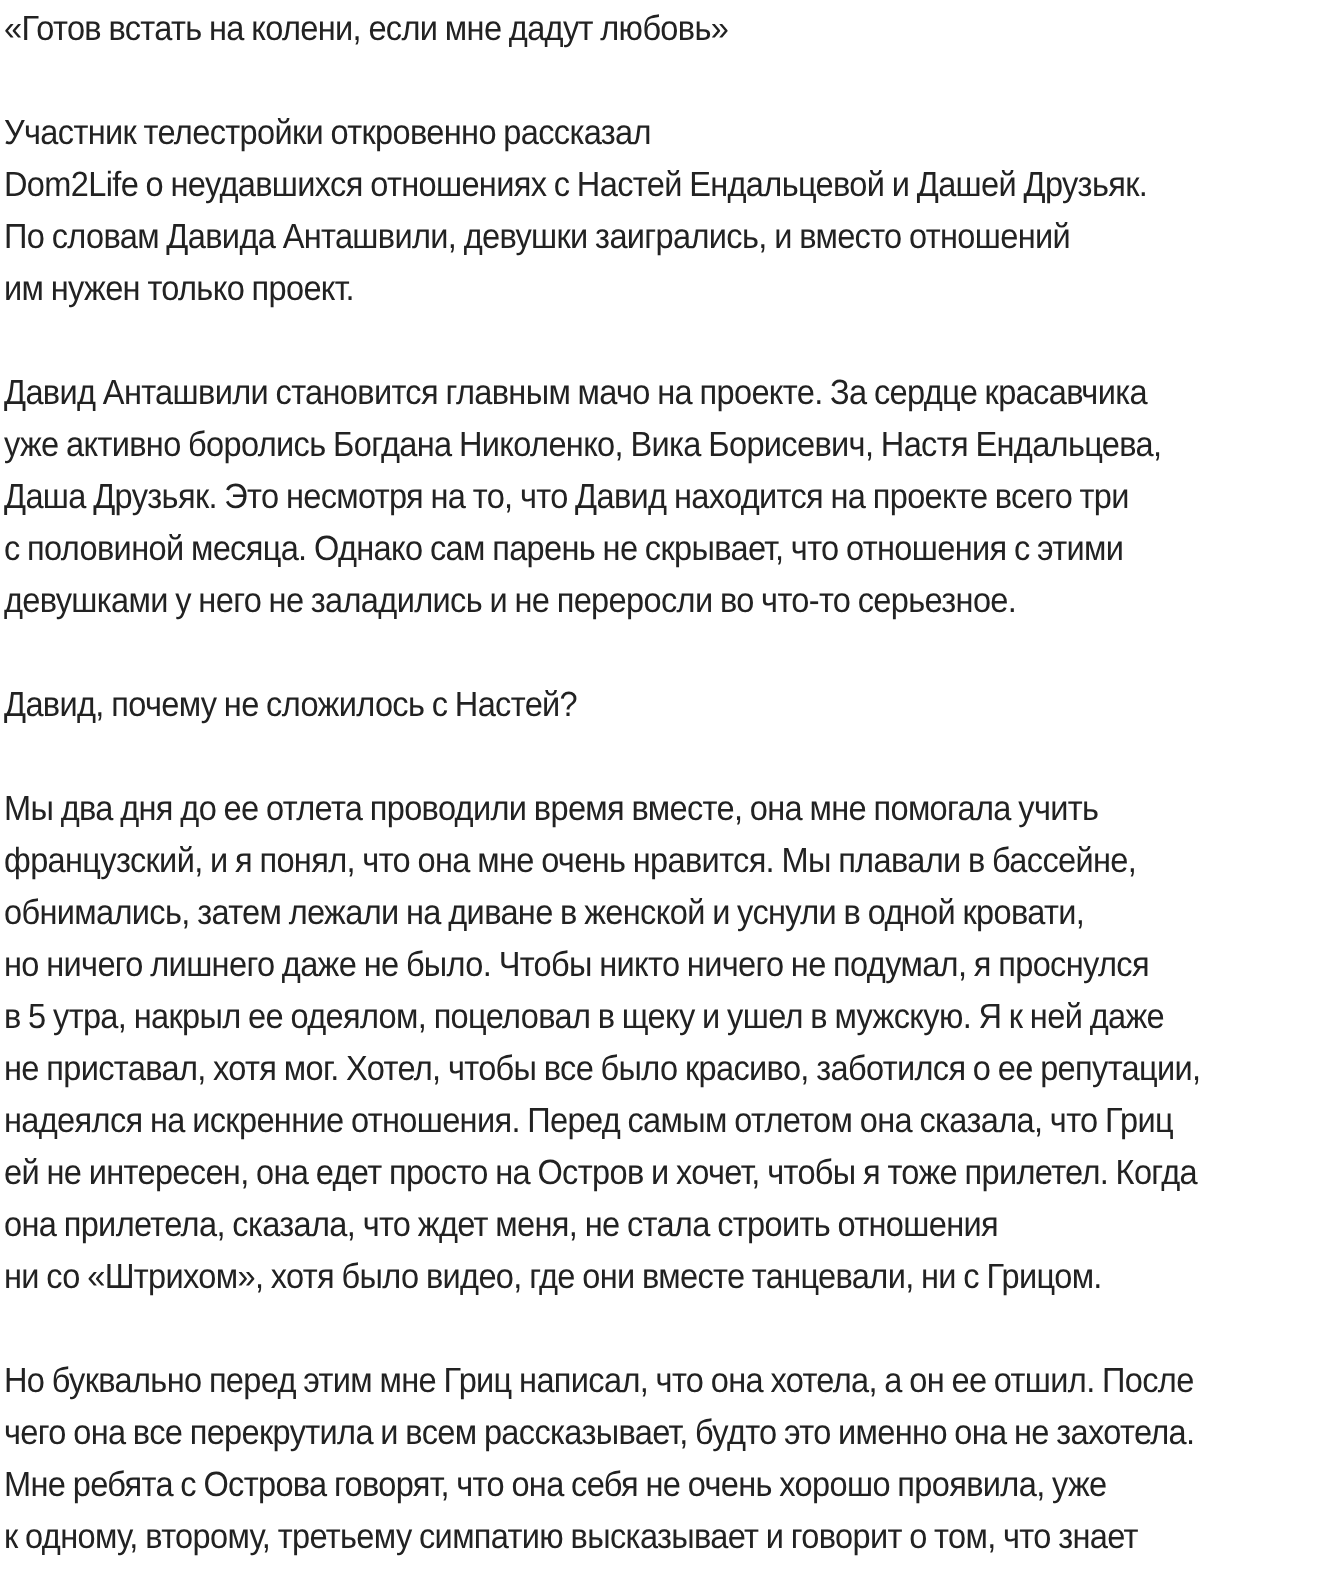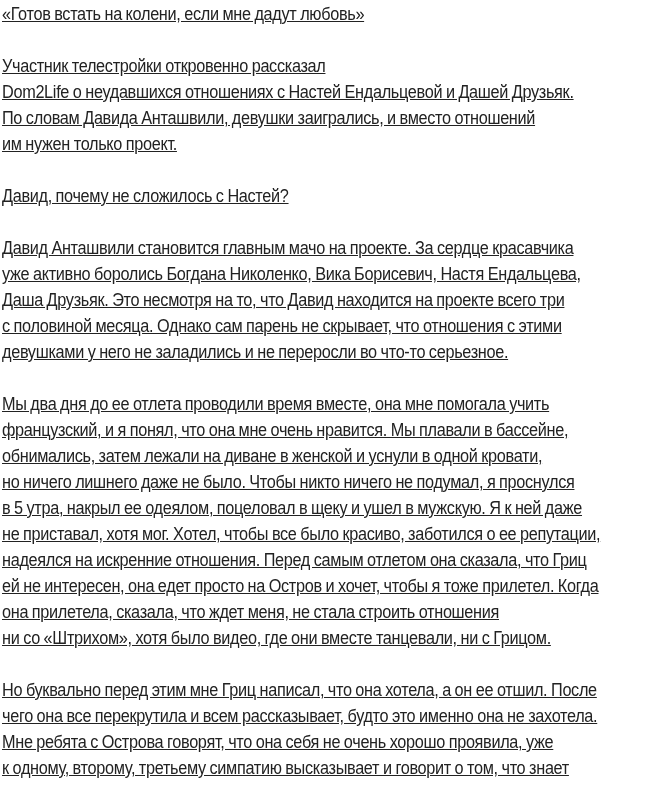--- a/index.html
+++ b/index.html
@@ -7,48 +7,48 @@
     .doc {
       padding: 1px 0 0 2px;
       font-family: "Liberation Sans", sans-serif;
       font-size: 17.5px;
       line-height: 26px;
       color: #222222;
       letter-spacing: -0.35px;
       word-spacing: -0.5px;
     }
     .line { display: block; white-space: nowrap; transform: scaleX(0.93); transform-origin: left center; height: 26px; }
-    .para { margin: 0 0 26px 0; text-decoration: underline; }
+    .para { margin: 0 0 26px 0; }
     .para:last-child { margin-bottom: 0; }
   </style>
 </head>
 <body>
 
 <div class="doc">
   <div class="para">
     <span class="line">«Готов встать на колени, если мне дадут любовь»</span>
   </div>
 
   <div class="para">
     <span class="line">Участник телестройки откровенно рассказал</span>
     <span class="line">Dom2Life о неудавшихся отношениях с Настей Ендальцевой и Дашей Друзьяк.</span>
     <span class="line">По словам Давида Анташвили, девушки заигрались, и вместо отношений</span>
     <span class="line">им нужен только проект.</span>
   </div>
 
   <div class="para">
-    <span class="line">Давид, почему не сложилось с Настей?</span>
-  </div>
-
-  <div class="para">
     <span class="line">Давид Анташвили становится главным мачо на проекте. За сердце красавчика</span>
     <span class="line">уже активно боролись Богдана Николенко, Вика Борисевич, Настя Ендальцева,</span>
     <span class="line">Даша Друзьяк. Это несмотря на то, что Давид находится на проекте всего три</span>
     <span class="line">с половиной месяца. Однако сам парень не скрывает, что отношения с этими</span>
     <span class="line">девушками у него не заладились и не переросли во что-то серьезное.</span>
+  </div>
+
+  <div class="para">
+    <span class="line">Давид, почему не сложилось с Настей?</span>
   </div>
 
   <div class="para">
     <span class="line">Мы два дня до ее отлета проводили время вместе, она мне помогала учить</span>
     <span class="line">французский, и я понял, что она мне очень нравится. Мы плавали в бассейне,</span>
     <span class="line">обнимались, затем лежали на диване в женской и уснули в одной кровати,</span>
     <span class="line">но ничего лишнего даже не было. Чтобы никто ничего не подумал, я проснулся</span>
     <span class="line">в 5 утра, накрыл ее одеялом, поцеловал в щеку и ушел в мужскую. Я к ней даже</span>
     <span class="line">не приставал, хотя мог. Хотел, чтобы все было красиво, заботился о ее репутации,</span>
     <span class="line">надеялся на искренние отношения. Перед самым отлетом она сказала, что Гриц</span>

